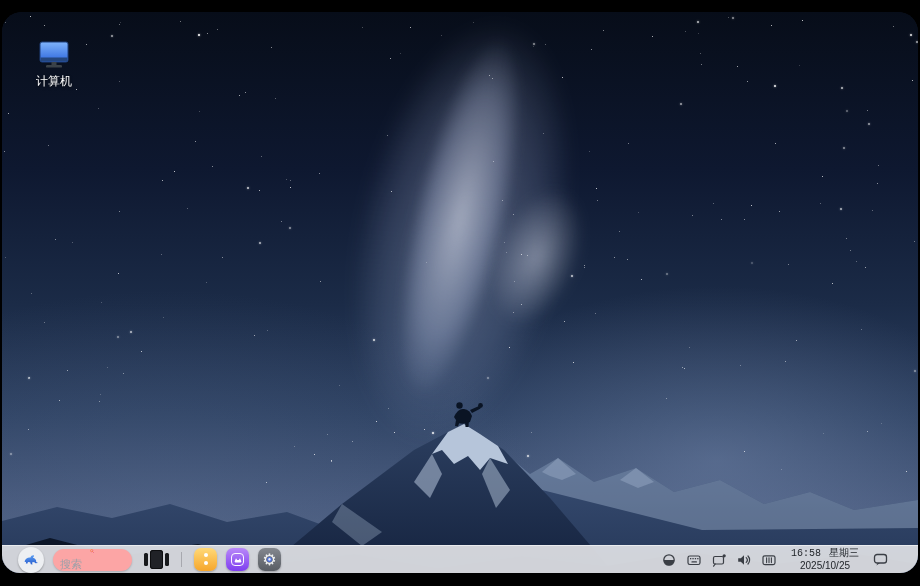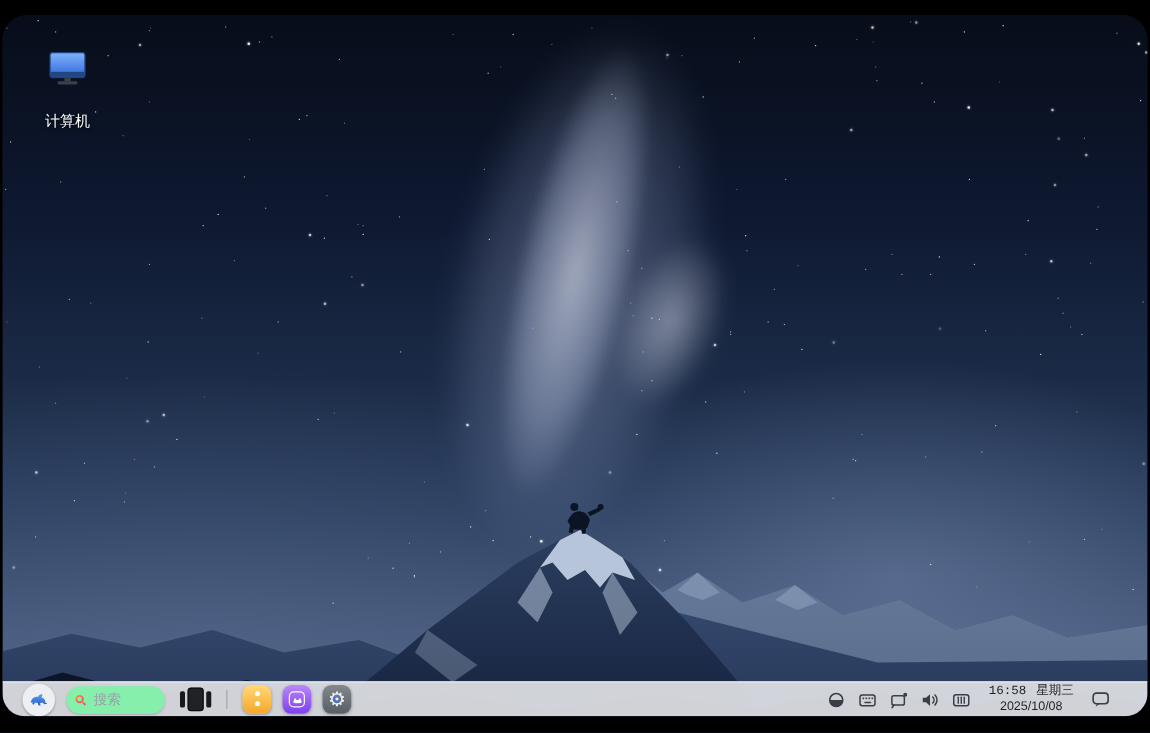--- a/index.html
+++ b/index.html
@@ -25,37 +25,37 @@
   .milky-blob{position:absolute;left:480px;top:150px;width:110px;height:190px;
     transform:rotate(22deg);filter:blur(6px);
     background:radial-gradient(closest-side,rgba(240,243,255,0.42),transparent 75%);}
   #stars{position:absolute;inset:0;}
   #stars i{position:absolute;background:#fff;border-radius:50%;display:block;}
   .mountains{position:absolute;left:0;top:0;z-index:3;}
 
   
   .desktop-icon{position:absolute;left:16px;width:72px;text-align:center;z-index:5;cursor:default;}
   .desktop-icon .ic{display:flex;justify-content:center;}
-  .desktop-icon .lbl{margin-top:19px;font-size:12px;color:#fff;
+  .desktop-icon .lbl{margin-top:3px;font-size:12px;color:#fff;
     text-shadow:0 1px 3px rgba(0,0,0,0.75);font-family:Liberation Serif, serif;}
   .bin-wrap{position:relative;display:inline-block;}
   .recycle-glyph{position:absolute;left:0;top:10px;width:100%;text-align:center;}
   .recycle-glyph::before{content:"\267B";color:#2fa24f;font-size:13px;font-weight:bold;
     font-family:"DejaVu Sans",sans-serif;}
 
   
   .taskbar{position:absolute;left:0;right:0;bottom:0;height:28px;z-index:10;
     background:rgba(216,219,224,0.96);border-top:1px solid rgba(255,255,255,0.55);
     display:flex;align-items:center;padding:0 30px 0 16px;box-sizing:border-box;}
   .tb-left{display:flex;align-items:center;gap:9px;}
   .spacer{flex:1;}
   .launcher{width:26px;height:26px;border-radius:50%;background:#edeff2;
     box-shadow:0 1px 2px rgba(0,0,0,0.3);display:flex;align-items:center;justify-content:center;}
-  .search{height:22px;width:64px;border-radius:11px;background:#86efac;display:flex;
-    align-items:center;gap:4px;padding:0 8px 0 7px;box-shadow:0 1px 2px rgba(0,0,0,0.18);}
+  .search{height:22px;width:64px;border-radius:11px;background:#fca5a5;display:flex;
+    align-items:center;gap:4px;padding:0 8px 0 7px;box-shadow:0 1px 2px rgba(0,0,0,0.18);flex-direction:column;}
   .search input{border:0;outline:0;width:100%;font-size:11px;color:#555;background:transparent;
     font-family:inherit;}
   .search input::placeholder{color:#9aa0a8;}
   .taskview{display:flex;align-items:center;gap:2px;margin-left:3px;}
   .taskview .side{width:4px;height:13px;background:#17191c;border-radius:1.5px;}
   .taskview .mid{width:13px;height:19px;background:#202227;border-radius:3px;
     box-shadow:inset 0 0 0 1px #0c0d0f;}
   .divider{width:1px;height:15px;background:rgba(60,60,70,0.28);margin:0 3px;}
   .appicon{width:23px;height:23px;border-radius:7px;position:relative;
     box-shadow:0 1px 2px rgba(0,0,0,0.25);}
@@ -430,21 +430,21 @@
             <line x1="9.4" y1="4.8" x2="9.4" y2="9.6"></line>
           </g>
         </svg>
       </div>
 
       <div class="clock">
         <span class="r1">
           <span>16:58</span>
           <span>星期三</span>
         </span>
-        <span>2025/10/08</span>
+        <span>2025/10/25</span>
       </div>
 
       <div class="tray-btn">
         <svg width="15" height="15" viewBox="0 0 15 15">
           <rect x="1.5" y="2.5" width="12" height="8.5" rx="2.6" fill="none" stroke="#3a3e45" stroke-width="1.3"></rect>
           <path d="M4.6,11 L3.4,13.4 L7,11" fill="#3a3e45"></path>
         </svg>
       </div>
     </div>
   </div>

